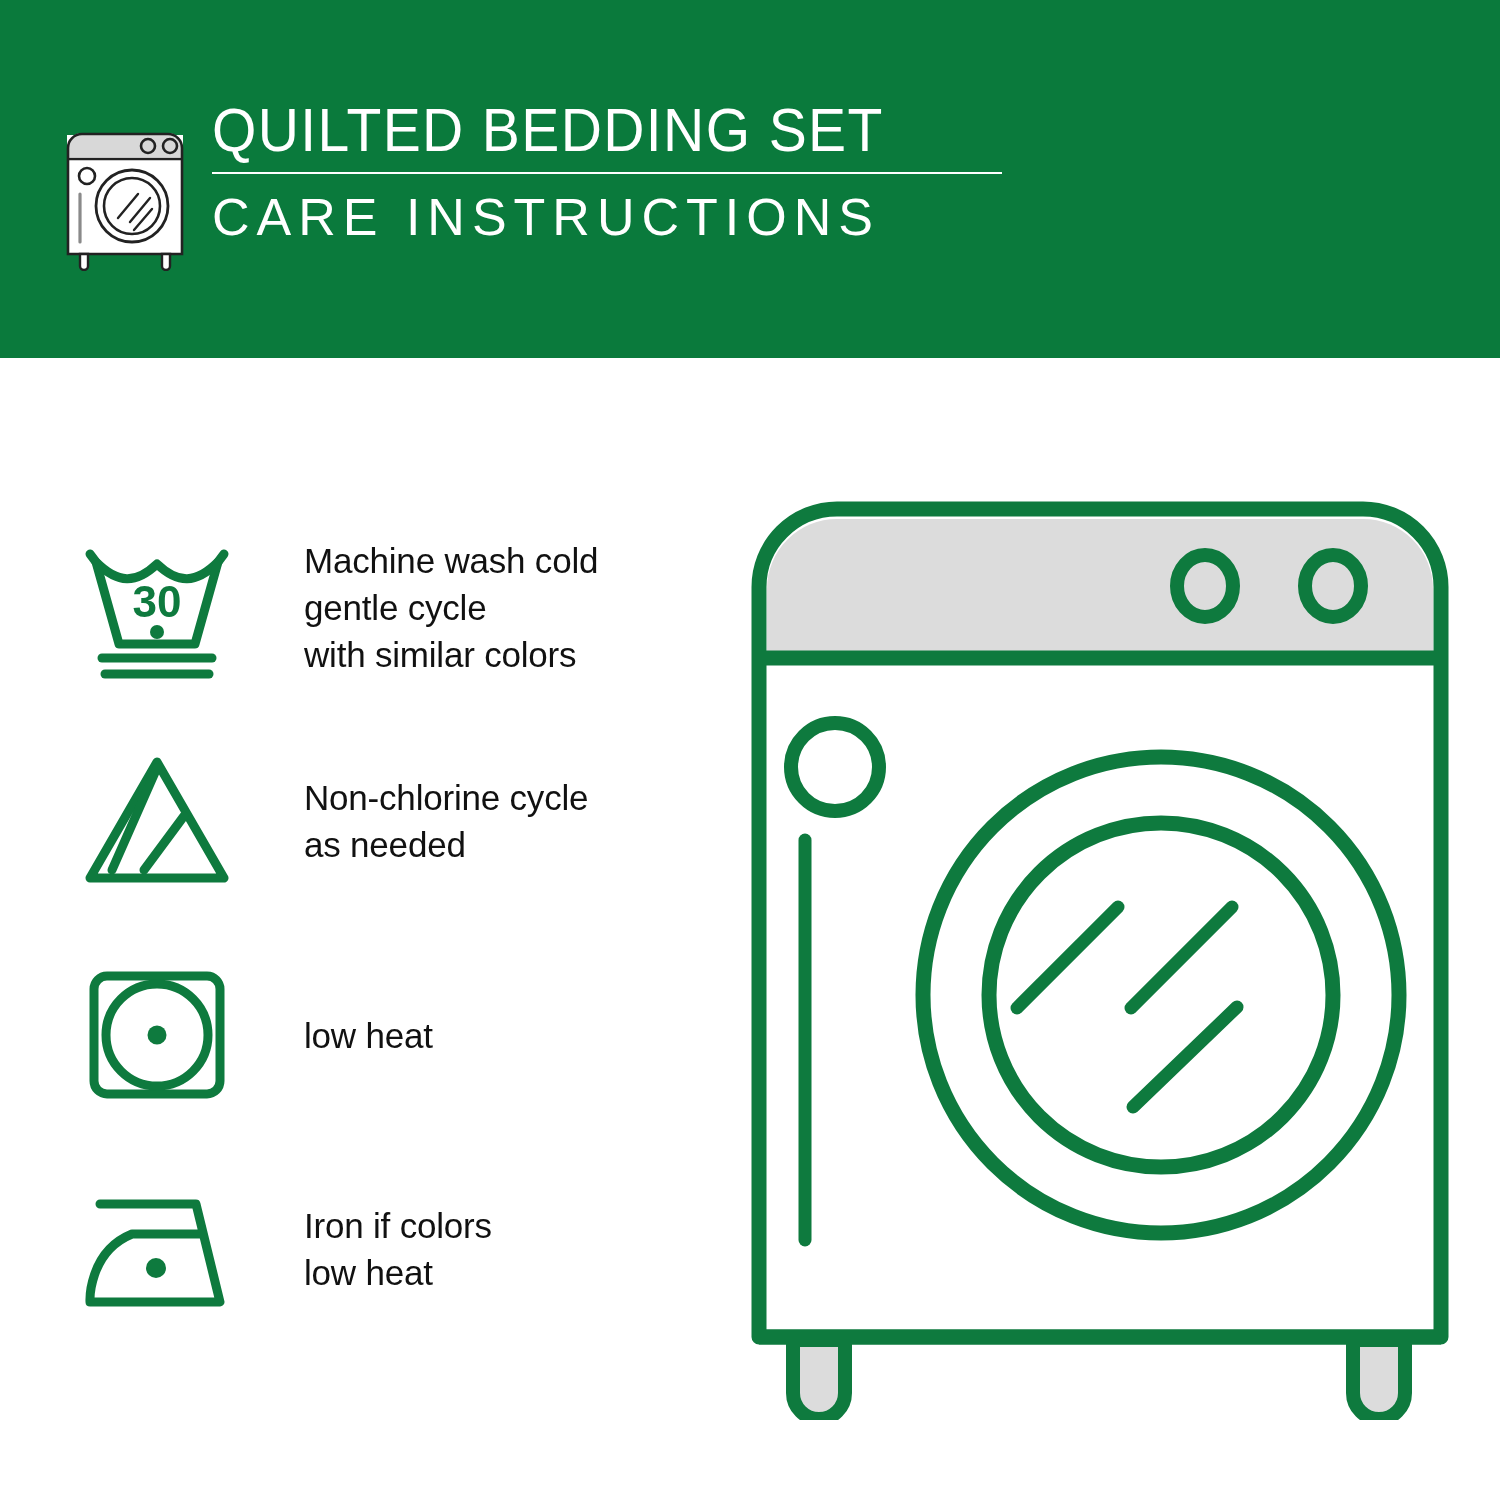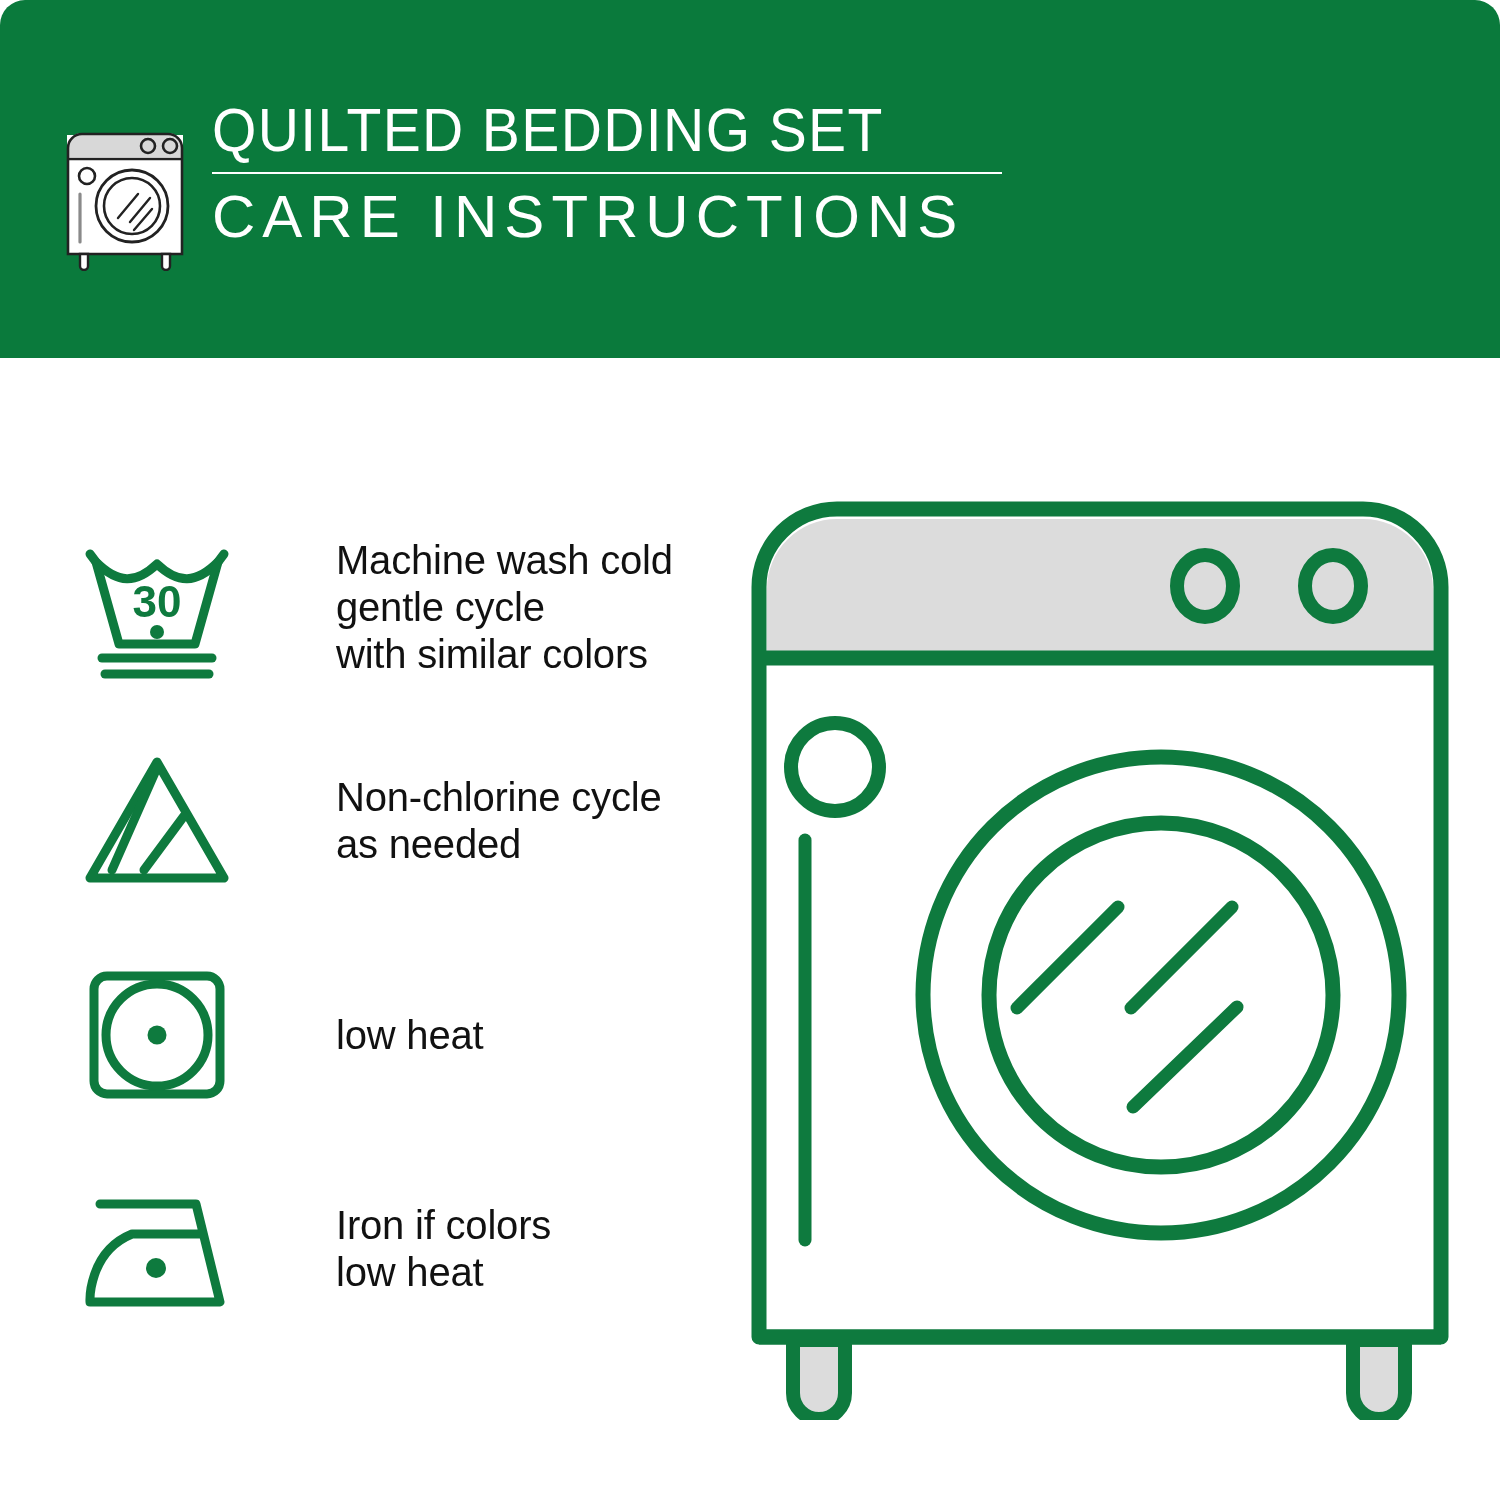--- a/index.html
+++ b/index.html
@@ -9,21 +9,20 @@
   }
   body {
     font-family: "Liberation Sans", sans-serif;
   }
   .page {
     position: relative;
     width: 1500px;
     height: 1500px;
     background: #ffffff;
     overflow: hidden;
-    border-radius: 25px;
   }
 
   
   .header-band {
     position: absolute;
     left: 0;
     top: 0;
     width: 1500px;
     height: 358px;
     background: #0a7a3c;
@@ -58,21 +57,21 @@
   }
   .title-rule {
     width: 790px;
     height: 2px;
     background: #ffffff;
     margin-top: 8px;
     margin-bottom: 8px;
   }
   .title-sub {
     color: #ffffff;
-    font-size: 60px;
+    font-size: 52px;
     line-height: 70px;
     font-weight: 400;
     letter-spacing: 7px;
     white-space: nowrap;
   }
 
   
   .care-list {
     position: absolute;
     left: 72px;
@@ -89,23 +88,23 @@
     height: 160px;
     flex: 0 0 auto;
     display: flex;
     align-items: center;
     justify-content: flex-end;
   }
   .care-symbol svg {
     display: block;
   }
   .care-text {
-    margin-left: 94px;
+    margin-left: 62px;
     color: #111111;
-    font-size: 40px;
+    font-size: 35px;
     line-height: 47px;
     font-weight: 400;
     letter-spacing: -0.2px;
   }
   .care-text div { white-space: nowrap; }
 
   
   .machine-wrap {
     position: absolute;
     left: 745px;

